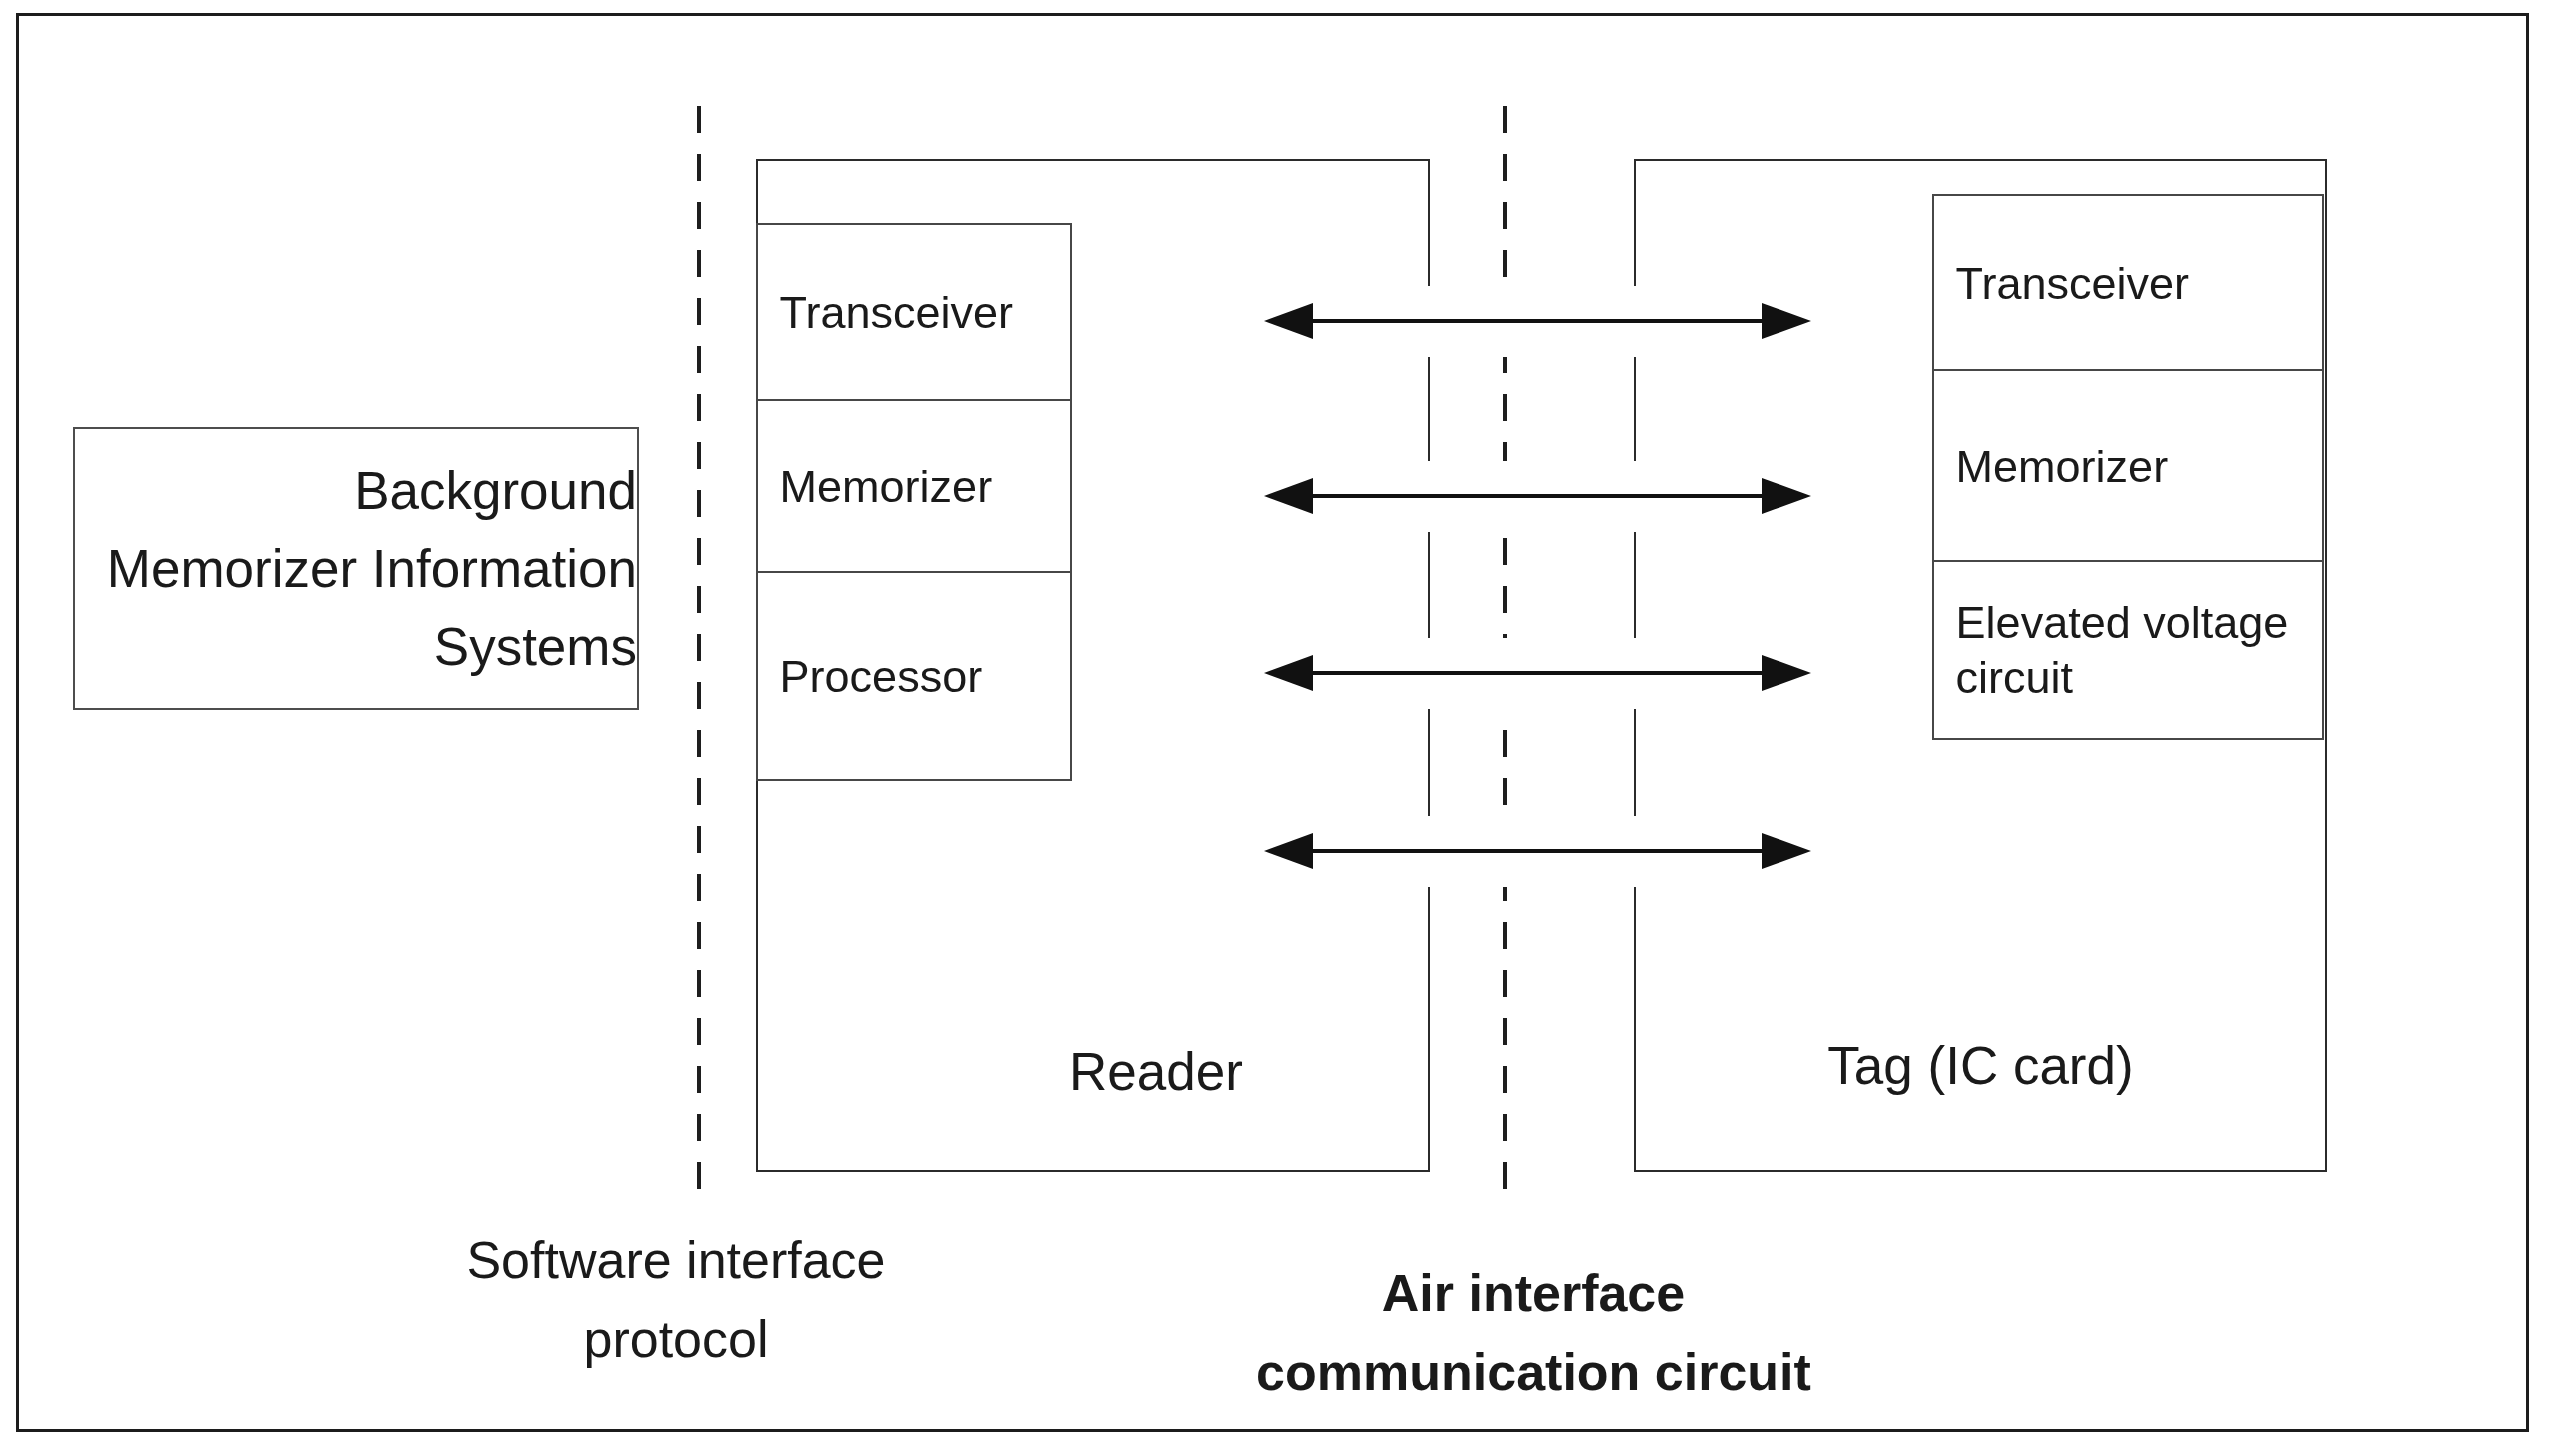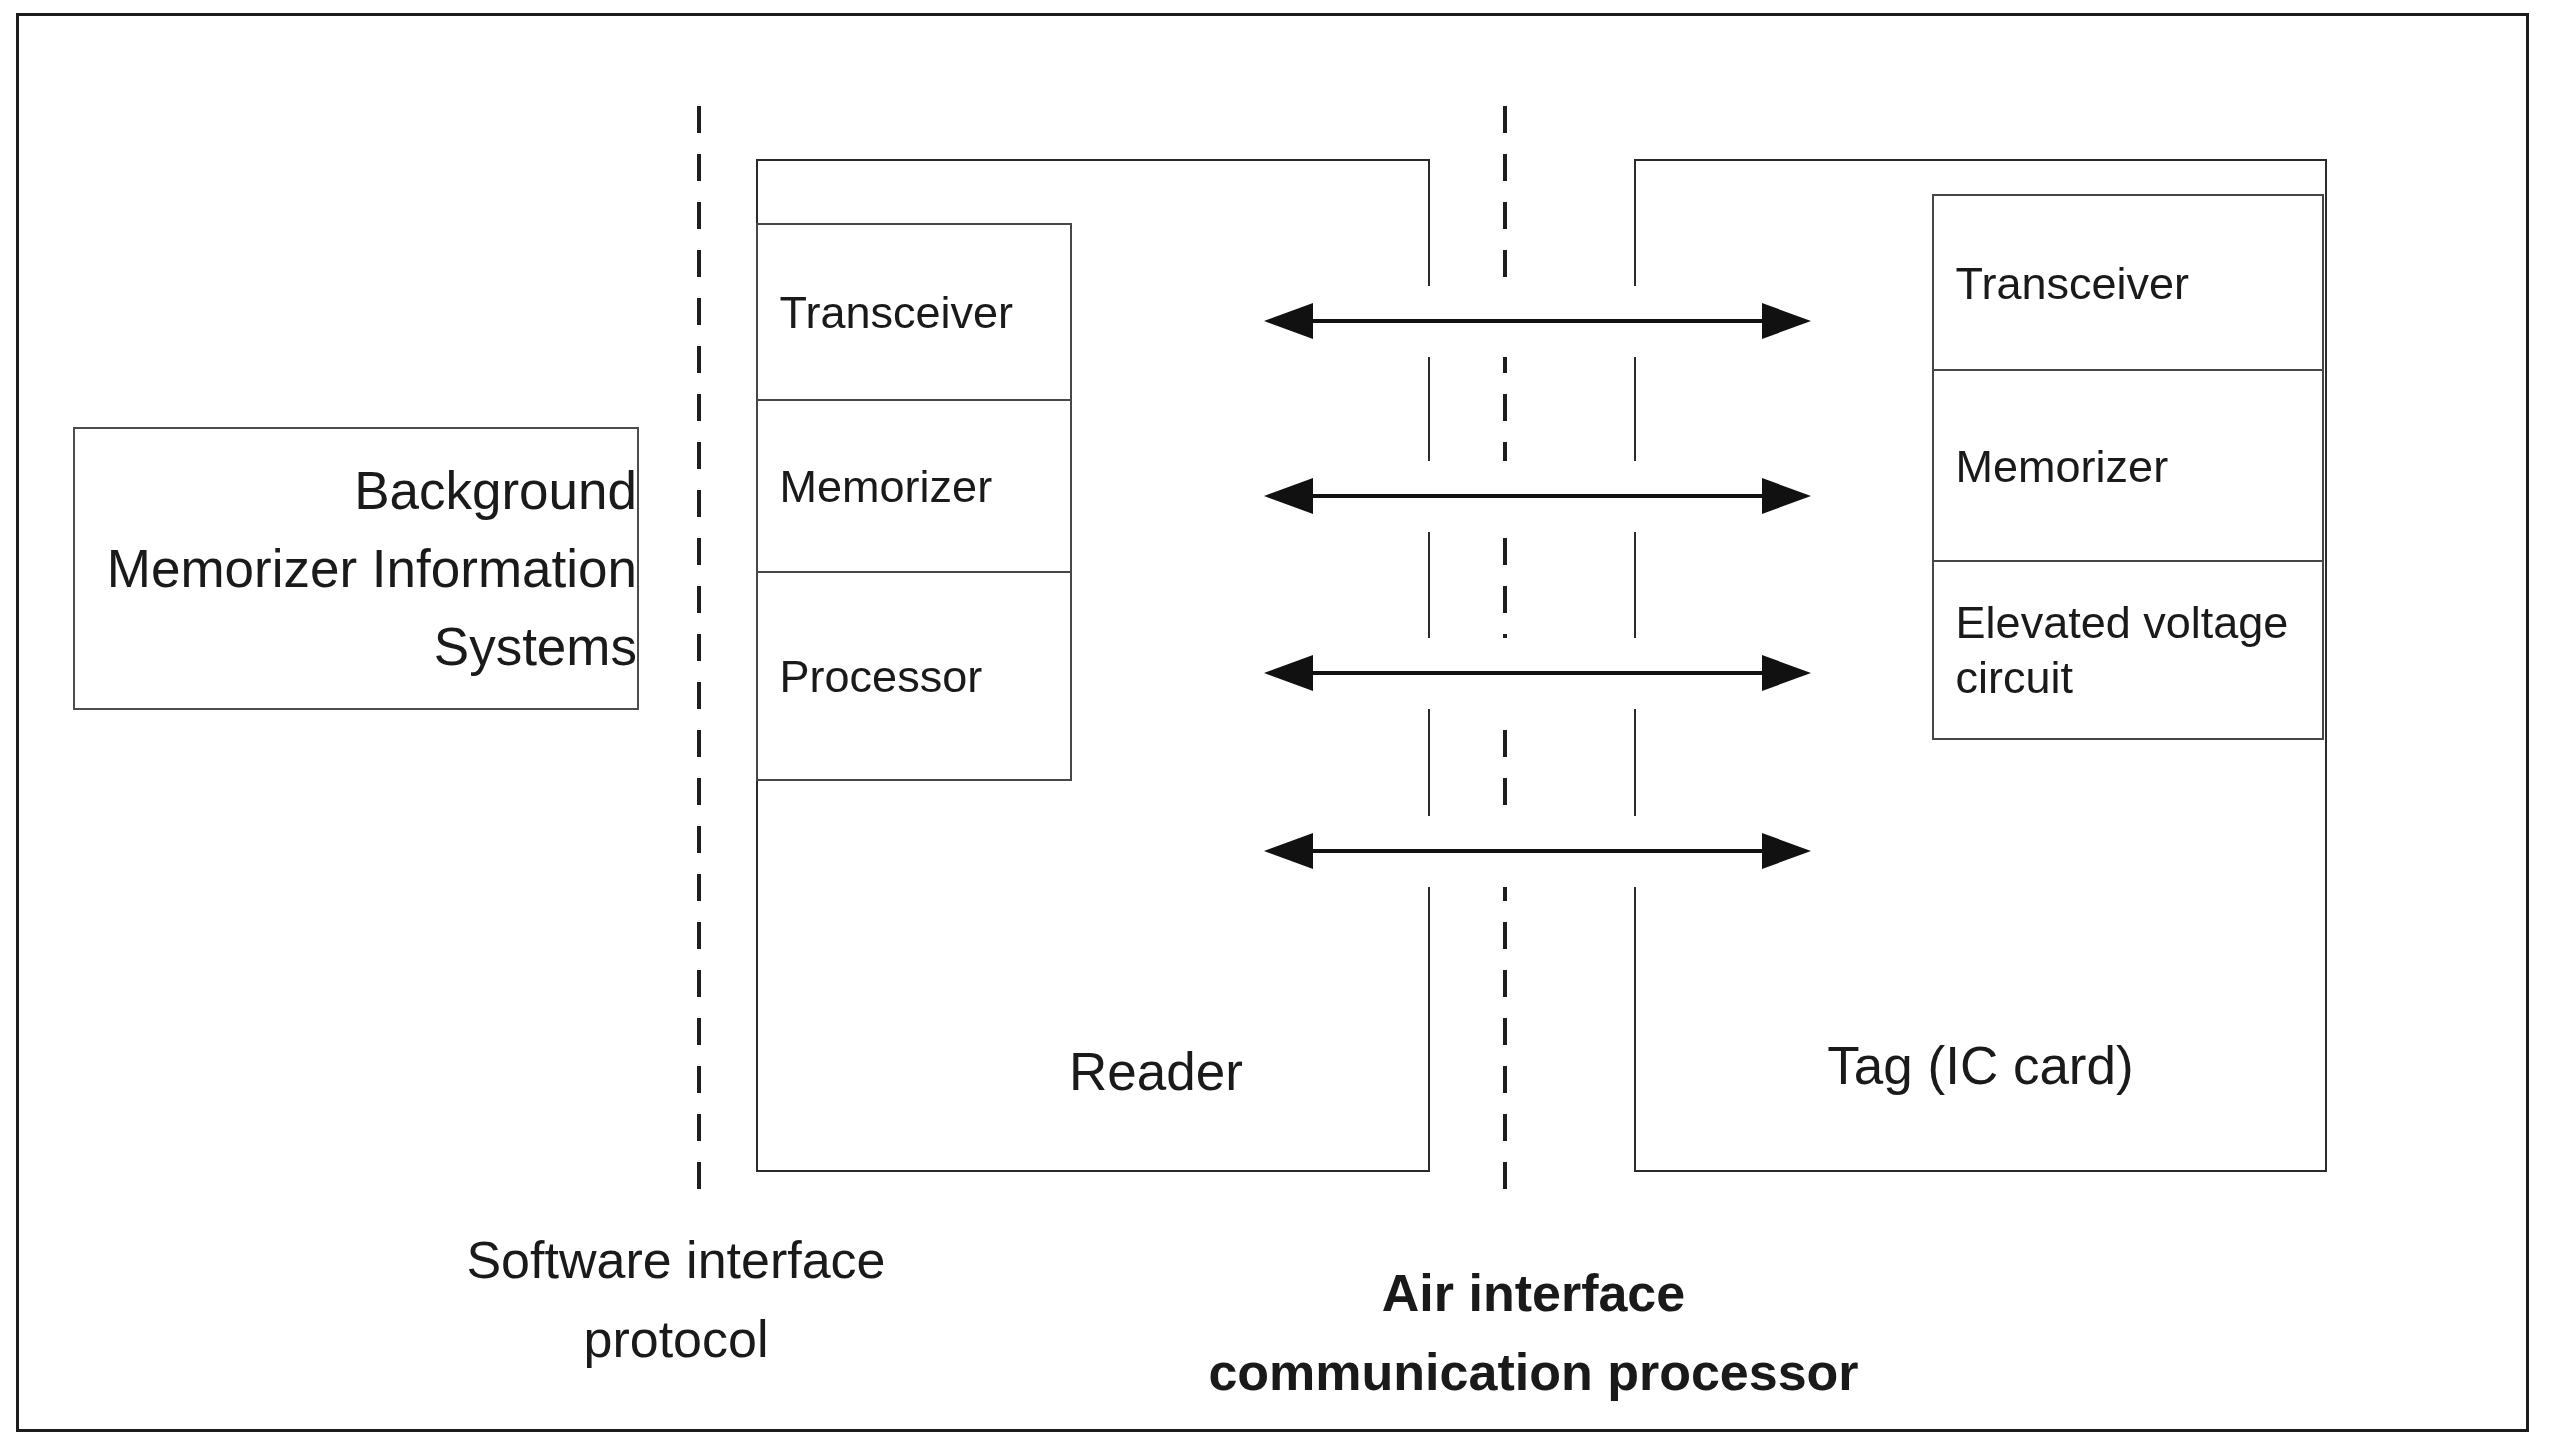--- a/index.html
+++ b/index.html
@@ -208,17 +208,17 @@
     <span class="head right"></span>
   </div>
 
   <div class="caption caption-software">
     <div>Software interface</div>
     <div>protocol</div>
   </div>
 
   <div class="caption caption-air">
     <div>Air interface</div>
-    <div>communication processor</div>
+    <div>communication circuit</div>
   </div>
 
 </div>
 
 
 </body></html>

